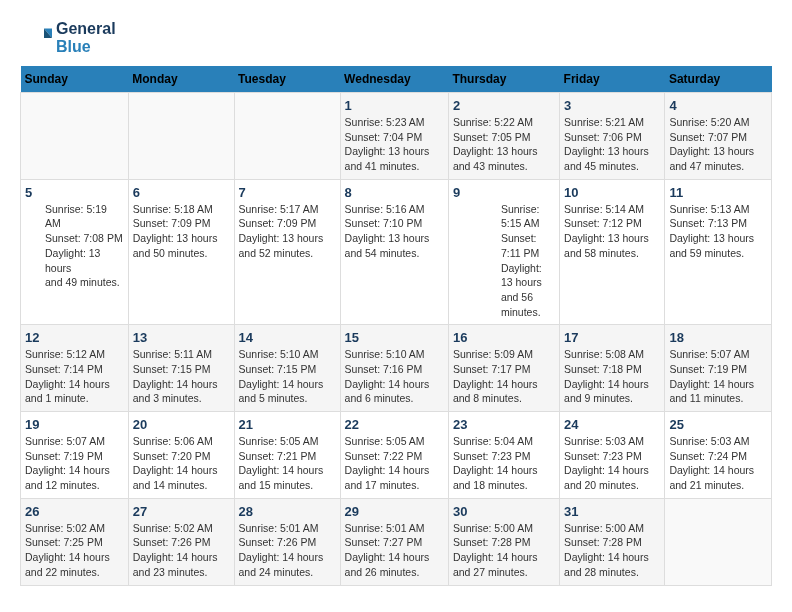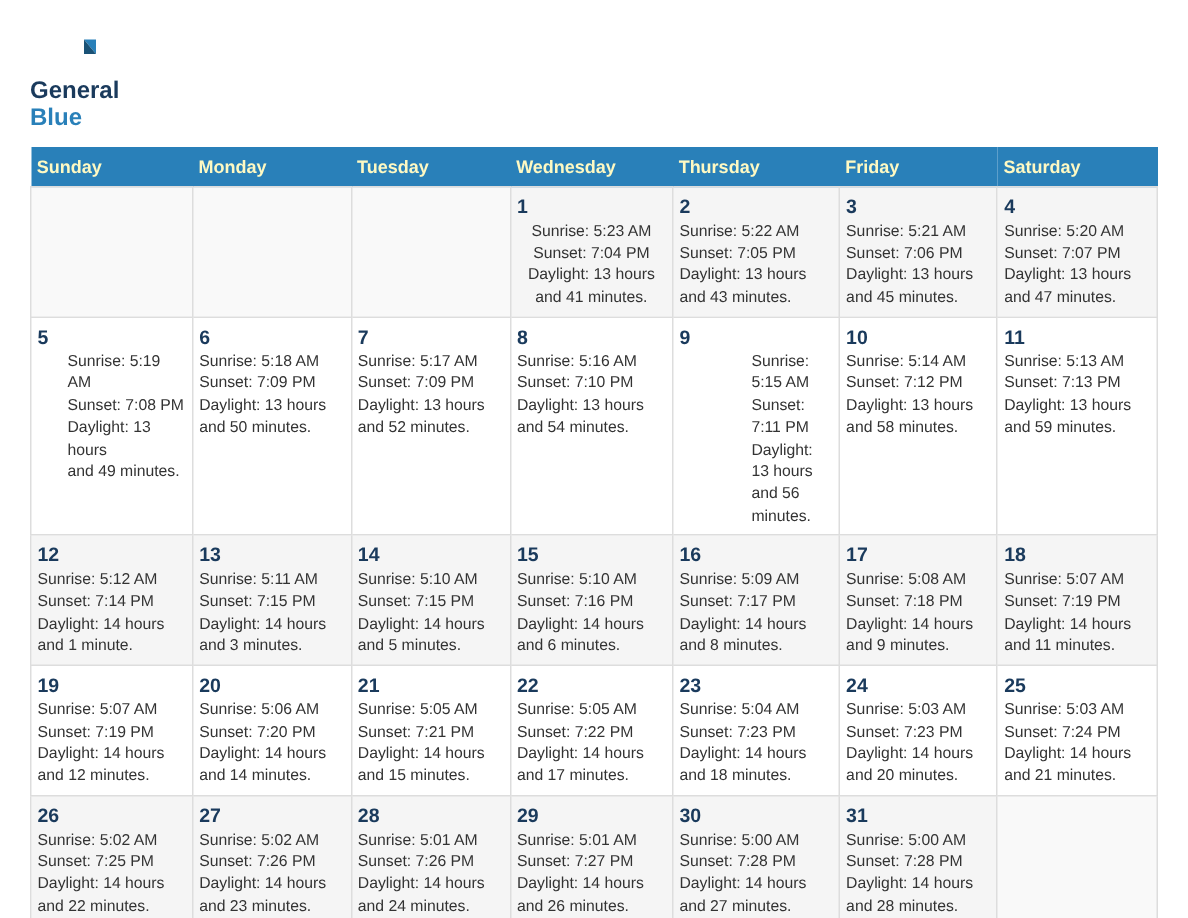--- a/index.html
+++ b/index.html
@@ -12,21 +12,20 @@
     }
     .header {
       display: flex;
       justify-content: space-between;
       align-items: flex-start;
       margin-bottom: 10px;
     }
     .logo {
       display: flex;
       align-items: center;
-      flex-direction: column;
     }
     .logo-icon {
       width: 32px;
       height: 32px;
       margin-right: 4px;
     }
     .title-block {
       text-align: right;
     }
     .main-title {
@@ -38,21 +37,21 @@
       font-size: 16px;
       color: #444;
     }
     table {
       width: 100%;
       border-collapse: collapse;
       font-size: 11px;
     }
     thead th {
       background-color: #2980b9;
-      color: #fef9c3;
+      color: #000000;
       padding: 6px 4px;
       text-align: left;
       font-size: 12px;
       font-weight: bold;
       margin-top: 28px;
     }
     tbody tr {
       vertical-align: top;
     }
     tbody tr:nth-child(odd) {
@@ -116,21 +115,21 @@
         <th>Saturday</th>
       </tr>
   </thead>
   <tbody id="calendar-body">
   <tr>
         <td class="empty"></td>
         <td class="empty"></td>
         <td class="empty"></td>
         <td>
           <span class="day-num">1</span>
-          <div class="day-info" style="white-space: pre-line; text-align: center;">Sunrise: 5:23 AM
+          <div class="day-info" style="white-space: pre-line;">Sunrise: 5:23 AM
 Sunset: 7:04 PM
 Daylight: 13 hours
 and 41 minutes.</div>
         </td>
         <td>
           <span class="day-num">2</span>
           <div class="day-info" style="white-space: pre-line;">Sunrise: 5:22 AM
 Sunset: 7:05 PM
 Daylight: 13 hours
 and 43 minutes.</div>

